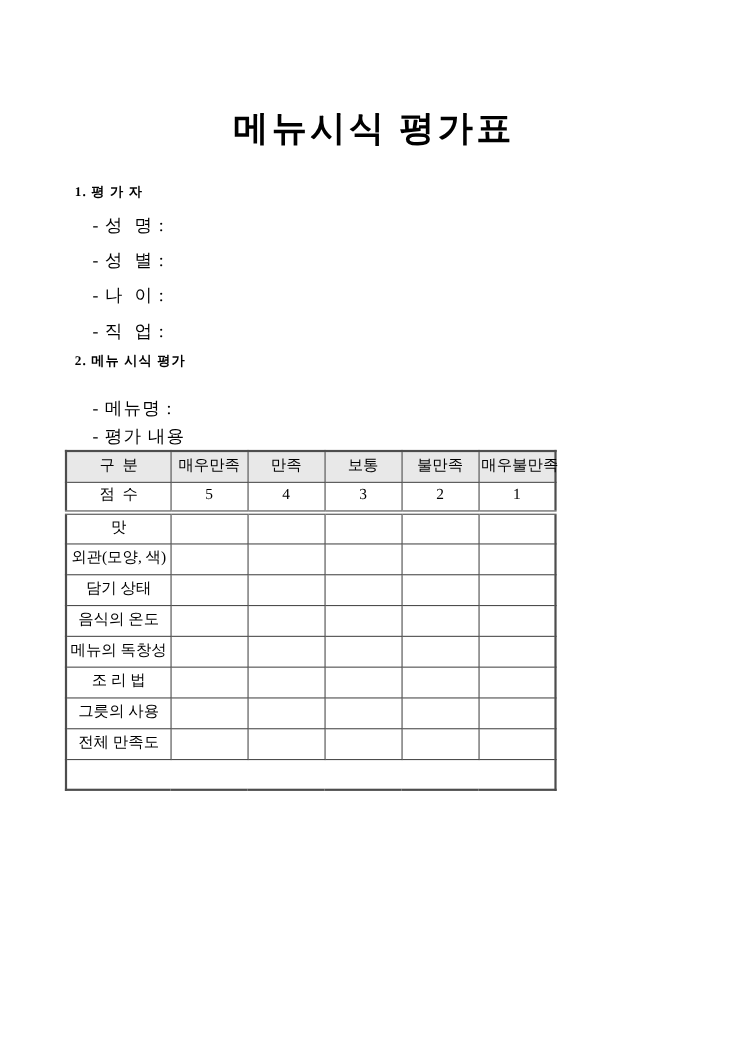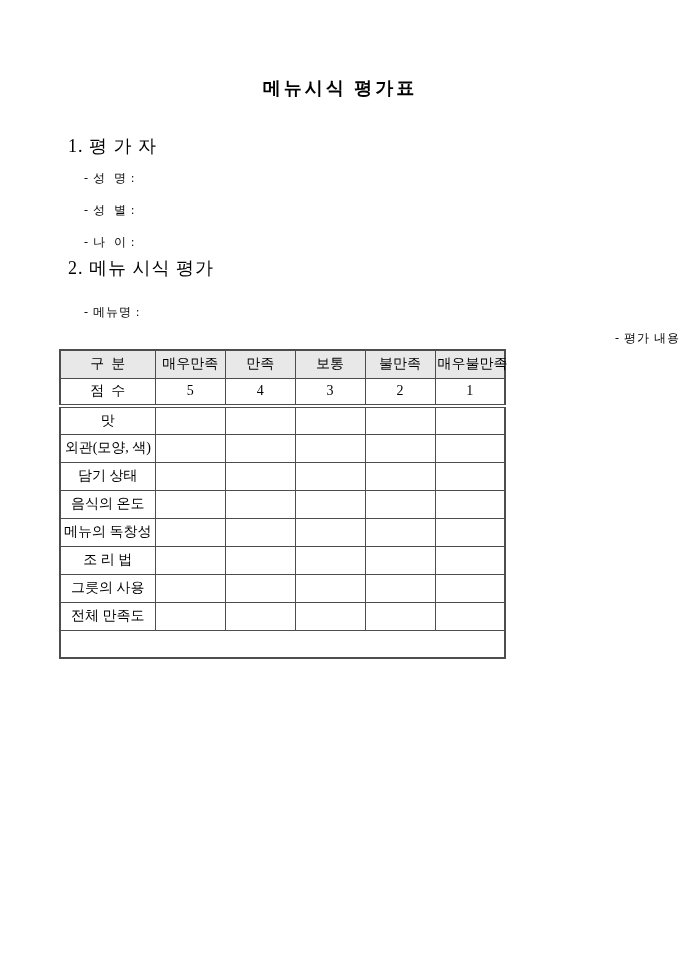--- a/index.html
+++ b/index.html
@@ -8,35 +8,35 @@
     --text:#000000;
   }
   *{box-sizing:border-box;}
   html,body{margin:0;padding:0;background:#ffffff;}
   .page{
     width:680px;height:962px;position:relative;background:#ffffff;
     font-family:"Liberation Serif","DejaVu Serif",serif;
     color:var(--text);overflow:hidden;
   }
   .title{
-    padding-top:72px;margin:0;text-align:center;
-    font-size:18px;line-height:32px;font-weight:bold;letter-spacing:3px;
+    padding-top:100px;margin:0;text-align:center;
+    font-size:32px;line-height:32px;font-weight:bold;letter-spacing:3px;
     white-space:pre;
   }
   .sec-heading{
-    margin:34px 0 0 68px;font-size:18px;line-height:16px;
-    letter-spacing:1px;white-space:pre;
+    margin:34px 0 0 68px;font-size:12px;line-height:16px;
+    letter-spacing:1px;white-space:pre;font-weight:bold;
   }
   .sec-heading.s2{margin-top:10px;}
   .field-line{
-    margin:16px 0 0 84px;font-size:12px;line-height:16px;
+    margin:16px 0 0 84px;font-size:16px;line-height:16px;
     letter-spacing:1px;white-space:pre;
   }
   .field-line.tight1{margin-top:28px;}
-  .field-line.tight2{margin-top:10px;text-align:right;}
+  .field-line.tight2{margin-top:10px;}
   table.rating{
     width:447px;margin:3px 0 0 59px;
     border-collapse:collapse;table-layout:fixed;
     border:2px solid var(--border);
   }
   table.rating td{
     border:1px solid var(--border);
     height:28px;text-align:center;vertical-align:middle;
     font-size:14px;line-height:16px;white-space:pre;
     padding:0 2px;
@@ -51,20 +51,21 @@
 
 <div class="page">
 
   <h1 class="title">메뉴시식 평가표</h1>
 
   <div>
     <div class="sec-heading">1. 평 가 자</div>
     <div class="field-line">- 성  명 :</div>
     <div class="field-line">- 성  별 :</div>
     <div class="field-line">- 나  이 :</div>
+    <div class="field-line">- 직  업 :</div>
   </div>
 
   <div>
     <div class="sec-heading s2">2. 메뉴 시식 평가</div>
     <div class="field-line tight1">- 메뉴명 :</div>
     <div class="field-line tight2">- 평가 내용</div>
   </div>
 
   <table class="rating">
     <colgroup>

